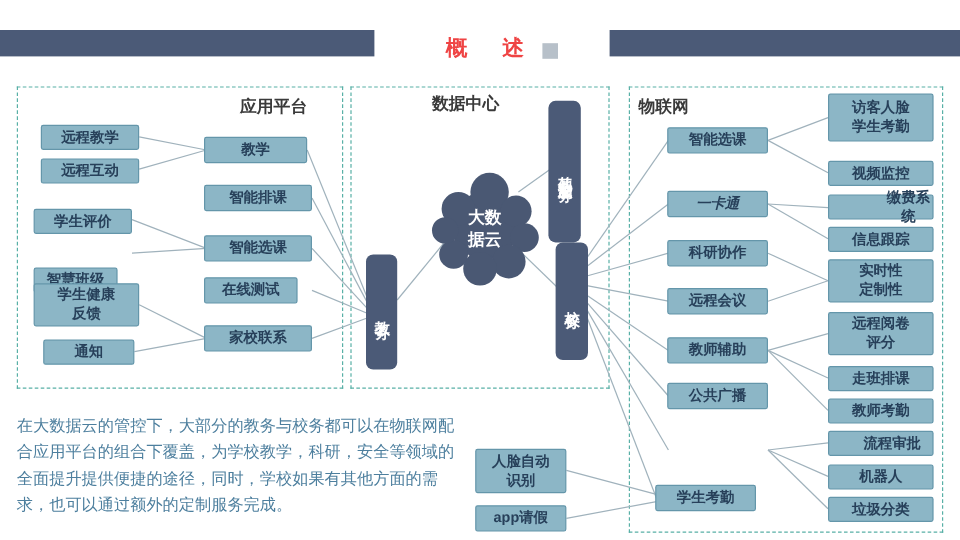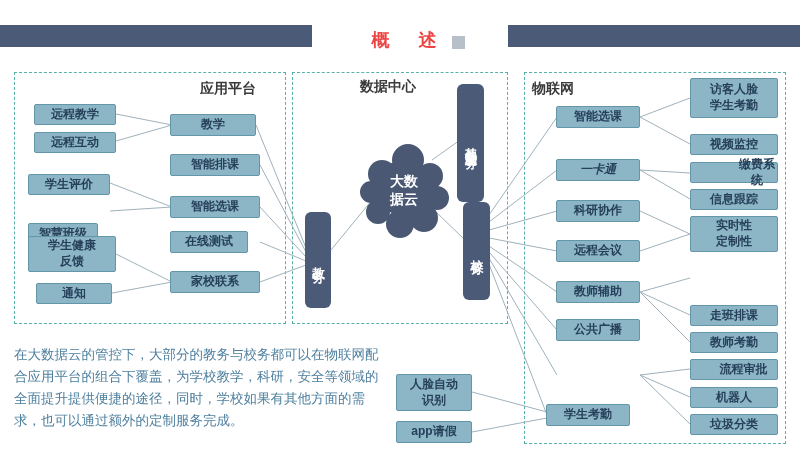--- a/index.html
+++ b/index.html
@@ -143,20 +143,22 @@
   <div class="node" style="left:556px;top:319px;width:84px;height:22px;">公共广播</div>
   <div class="node" style="left:546px;top:404px;width:84px;height:22px;">学生考勤</div>
 
   <div class="node" style="left:690px;top:78px;width:88px;height:40px;">访客人脸
 学生考勤</div>
   <div class="node" style="left:690px;top:134px;width:88px;height:21px;">视频监控</div>
   <div class="node" style="left:690px;top:162px;width:88px;height:21px;padding-left:48px;">缴费系统</div>
   <div class="node" style="left:690px;top:189px;width:88px;height:21px;">信息跟踪</div>
   <div class="node" style="left:690px;top:216px;width:88px;height:36px;">实时性
 定制性</div>
+  <div class="node" style="left:690px;top:260px;width:88px;height:36px;">远程阅卷
+评分</div>
   <div class="node" style="left:690px;top:305px;width:88px;height:21px;">走班排课</div>
   <div class="node" style="left:690px;top:332px;width:88px;height:21px;">教师考勤</div>
   <div class="node" style="left:690px;top:359px;width:88px;height:21px;padding-left:21px;">流程审批</div>
   <div class="node" style="left:690px;top:387px;width:88px;height:21px;">机器人</div>
   <div class="node" style="left:690px;top:414px;width:88px;height:21px;">垃圾分类</div>
 
   <div class="node" style="left:396px;top:374px;width:76px;height:37px;">人脸自动
 识别</div>
   <div class="node" style="left:396px;top:421px;width:76px;height:22px;">app请假</div>
 

